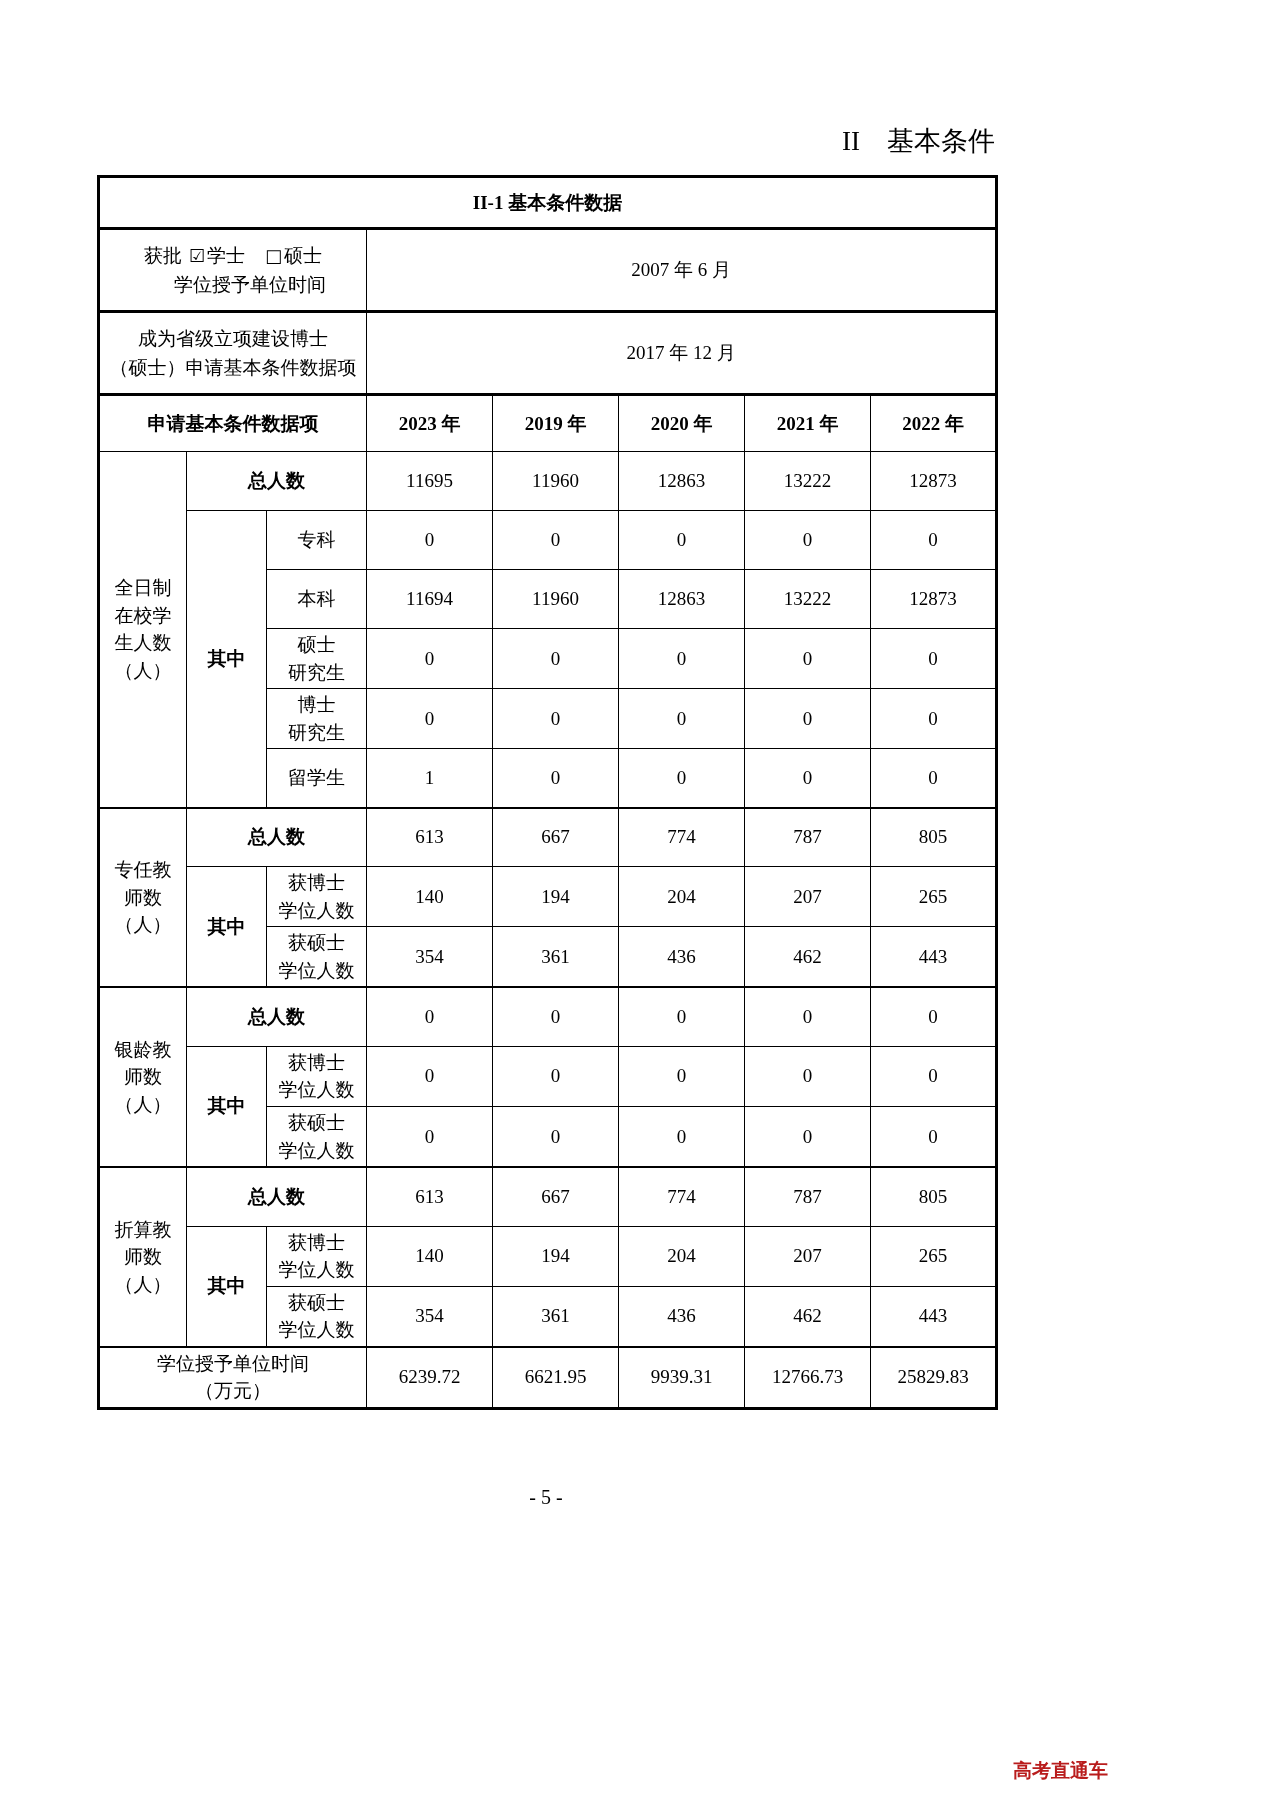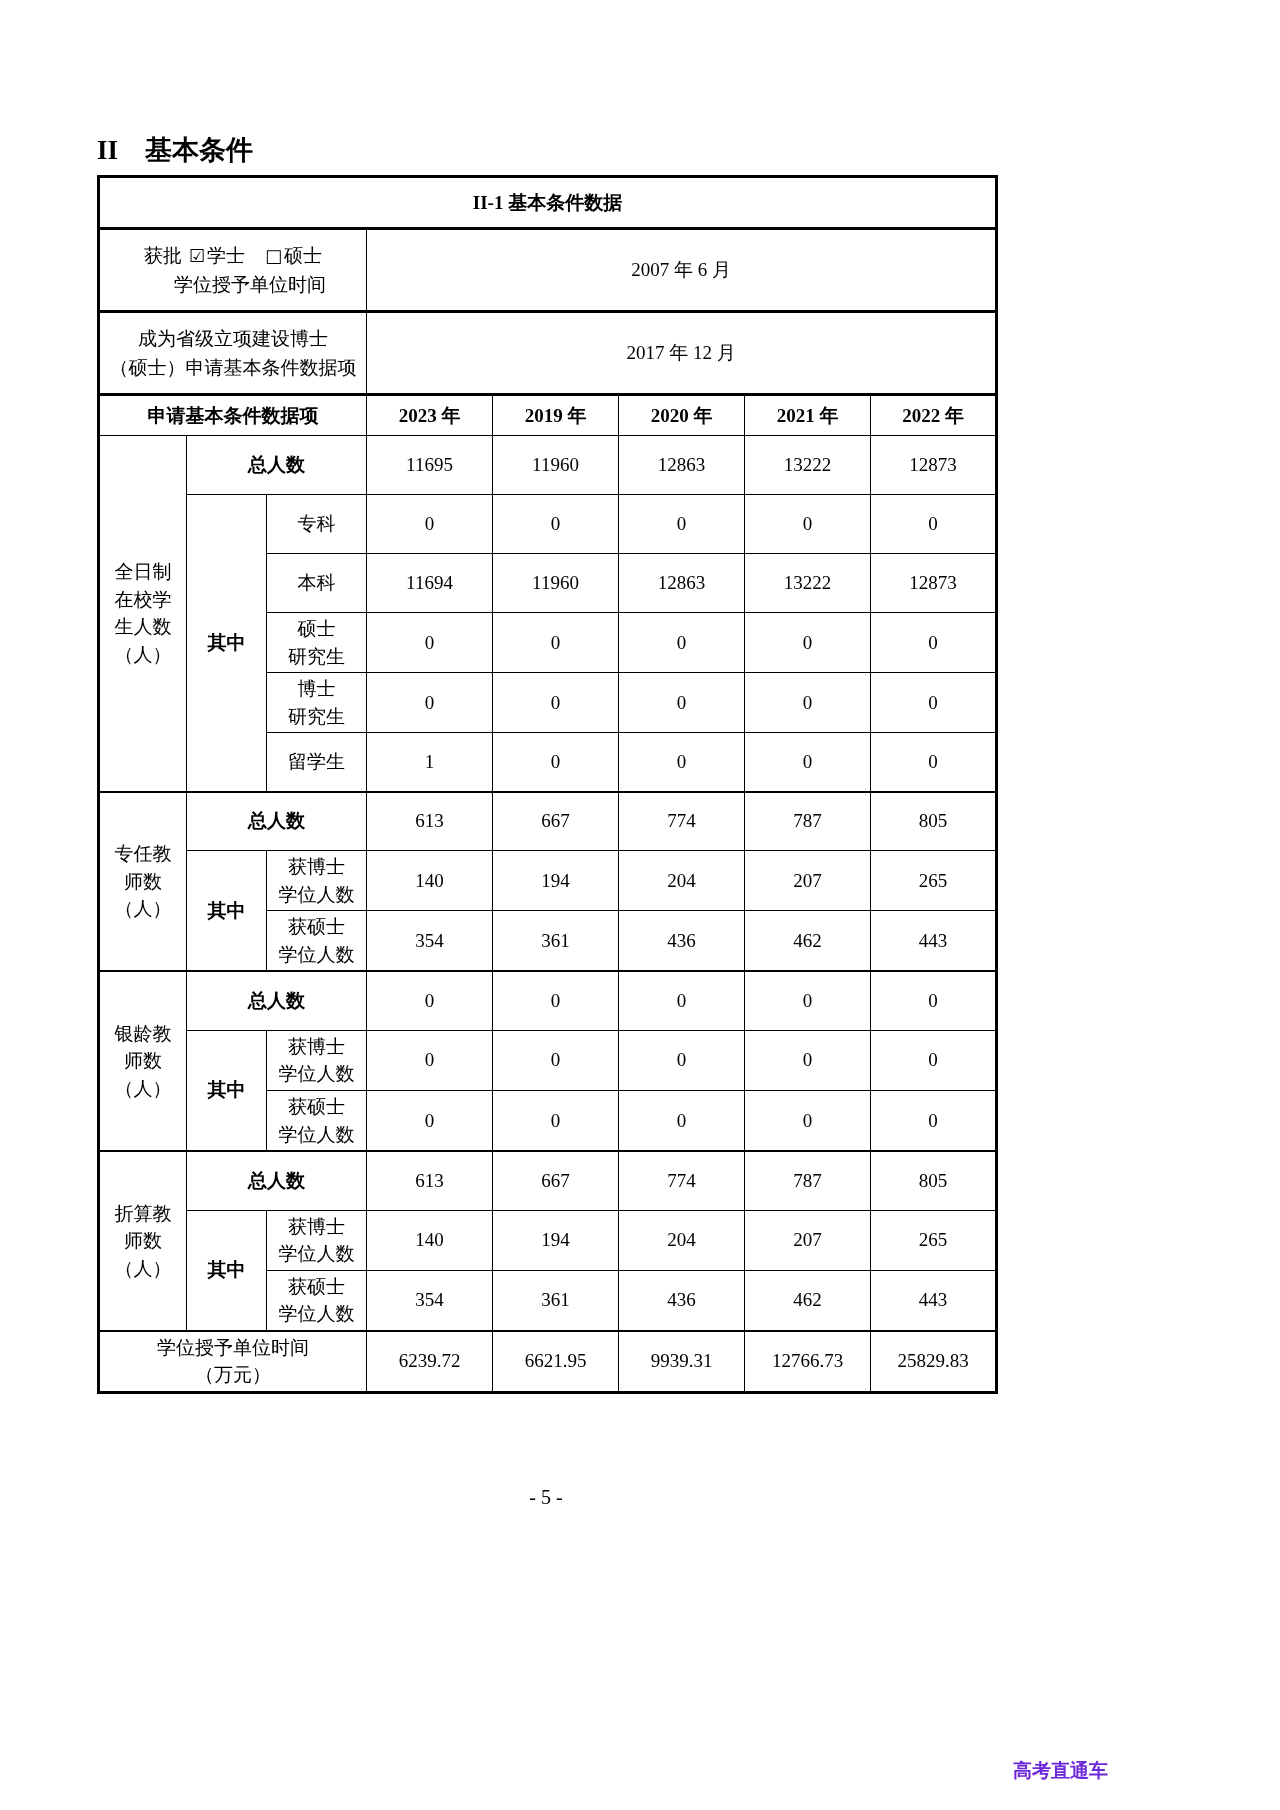--- a/index.html
+++ b/index.html
@@ -5,24 +5,24 @@
   * { margin: 0; padding: 0; box-sizing: border-box; }
   html, body { background: #ffffff; }
   body {
     width: 1280px; height: 1810px;
     position: relative;
     font-family: "Liberation Serif", serif;
     color: #000;
   }
   .page-title {
     position: absolute;
-    top: 132px; left: 97px; width: 898px;
-    text-align: left;
+    top: 123px; left: 97px; width: 898px;
+    text-align: right;
     font-size: 27px;
-    font-weight: bold;
+    font-weight: normal;
     white-space: pre;
   }
   table.main {
     position: absolute;
     top: 175px; left: 97px;
     width: 898px;
     border-collapse: collapse;
     table-layout: fixed;
     border: 3px solid #000;
     padding-left: 48px;
@@ -31,21 +31,21 @@
     border: 1px solid #000;
     text-align: center;
     vertical-align: middle;
     font-size: 19px;
     padding: 2px 4px;
   }
   tr.thick > td { border-bottom-width: 3px; }
   tr.sec > td { border-top-width: 2px; }
   tr.h-head { height: 52px; }
   tr.h-big  { height: 83px; }
-  tr.h-yr   { height: 41px; }
+  tr.h-yr   { height: 57px; }
   tr.h-data { height: 59px; }
   td.head-cell {
     text-align: left;
     padding-left: 13px;
     font-weight: bold;
     font-size: 20px;
   }
   td.label-cell { text-align: left; padding-left: 14px; font-weight: normal; line-height: 1.55; margin-top: 32px; }
   td.label-cell .line2 { padding-left: 34px; }
   td.label-cell.noindent .line2 { padding-left: 0; }
@@ -60,21 +60,21 @@
     top: 1486px; left: 97px; width: 898px;
     text-align: center;
     font-size: 20px;
   }
   .watermark {
     position: absolute;
     left: 1013px; top: 1758px;
     font-family: "Liberation Sans", sans-serif;
     font-size: 19px;
     font-weight: bold;
-    color: #6d28d9;
+    color: #b91c1c;
   }
 </style>
 </head>
 <body>
 
 <div class="page-title">II　基本条件</div>
 
 <table class="main">
   <colgroup>
     <col style="width:88px">

